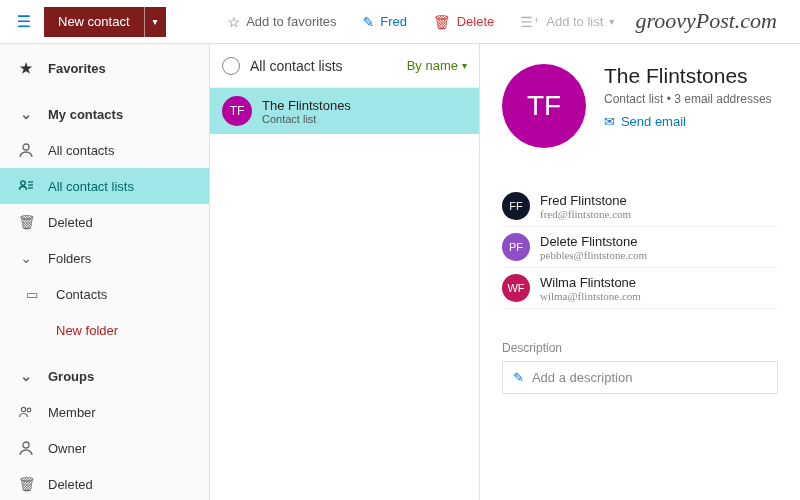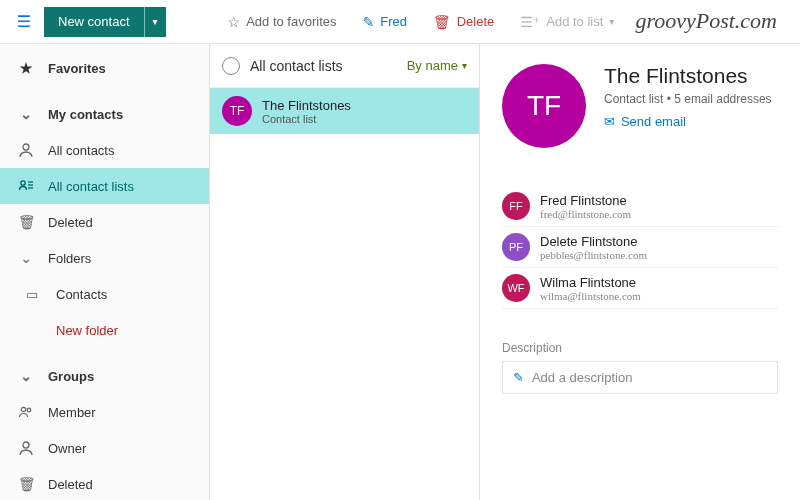--- a/index.html
+++ b/index.html
@@ -1,19 +1,19 @@
 <!DOCTYPE html>
 <html><head>
 <meta charset="utf-8">
 <style>
 * { box-sizing: border-box; margin: 0; padding: 0; font-family: "Segoe UI", Arial, sans-serif; }
 body { width: 800px; height: 500px; overflow: hidden; background: #fff; position: relative; }
 .toolbar { height: 44px; display: flex; align-items: center; padding: 0 4px 0 10px; border-bottom: 1px solid #e1e1e1; gap: 6px; }
 .hamburger { width: 28px; text-align: center; color: #0078d4; cursor: pointer; font-size: 16px; }
-.new-contact-btn { display: flex; align-items: center; background: #0f766e; color: #fff; height: 30px; }
+.new-contact-btn { display: flex; align-items: center; background: #7f1d1d; color: #fff; height: 30px; }
 .new-contact-btn .label { padding: 0 14px; font-size: 13px; }
 .new-contact-btn .dd { border-left: 1px solid rgba(255,255,255,.5); padding: 0 8px; line-height: 30px; font-size: 10px;}
 .tb-item { display: flex; align-items: center; color: #666; font-size: 13px; padding: 0 10px; cursor: pointer; gap: 6px; }
 .tb-item.active { color: #0078d4; }
 .tb-item.red { color: #d13438; }
 .tb-icon { font-size: 14px; }
 .watermark { position: absolute; top: 8px; right: 23px; font-family: Georgia, serif; font-style: italic; font-size: 22px; color: #444; pointer-events: none; }
 .content { display: flex; height: calc(500px - 44px); }
 .sidebar { width: 210px; border-right: 1px solid #e1e1e1; background: #fafafa; overflow-y: auto; padding-top: 6px; }
 .sb-item { display: flex; align-items: center; height: 36px; padding: 0 10px 0 18px; gap: 14px; font-size: 13px; color: #333; cursor: pointer; }
@@ -173,30 +173,30 @@
         <div class="s">Contact list</div>
       </div>
     </div>
   </div>
 
   <div class="detail">
     <div class="d-head">
       <div class="big-avatar" style="background:#b4009e">TF</div>
       <div>
         <div class="d-title">The Flintstones</div>
-        <div class="d-sub">Contact list • 5 email addresses</div>
+        <div class="d-sub">Contact list • 3 email addresses</div>
         <div class="d-action">
           <span>✉</span>
           <span>Send email</span>
         </div>
       </div>
     </div>
     <div class="members">
       <div class="member">
-        <div class="m-avatar" style="background:#be185d">FF</div>
+        <div class="m-avatar" style="background:#0f172a">FF</div>
         <div>
             <div class="m-name">Fred Flintstone</div>
             <div class="m-email">fred@flintstone.com</div>
           </div>
       </div>
       <div class="member">
         <div class="m-avatar" style="background:#8e4ec6">PF</div>
         <div>
             <div class="m-name">Delete Flintstone</div>
             <div class="m-email">pebbles@flintstone.com</div>

